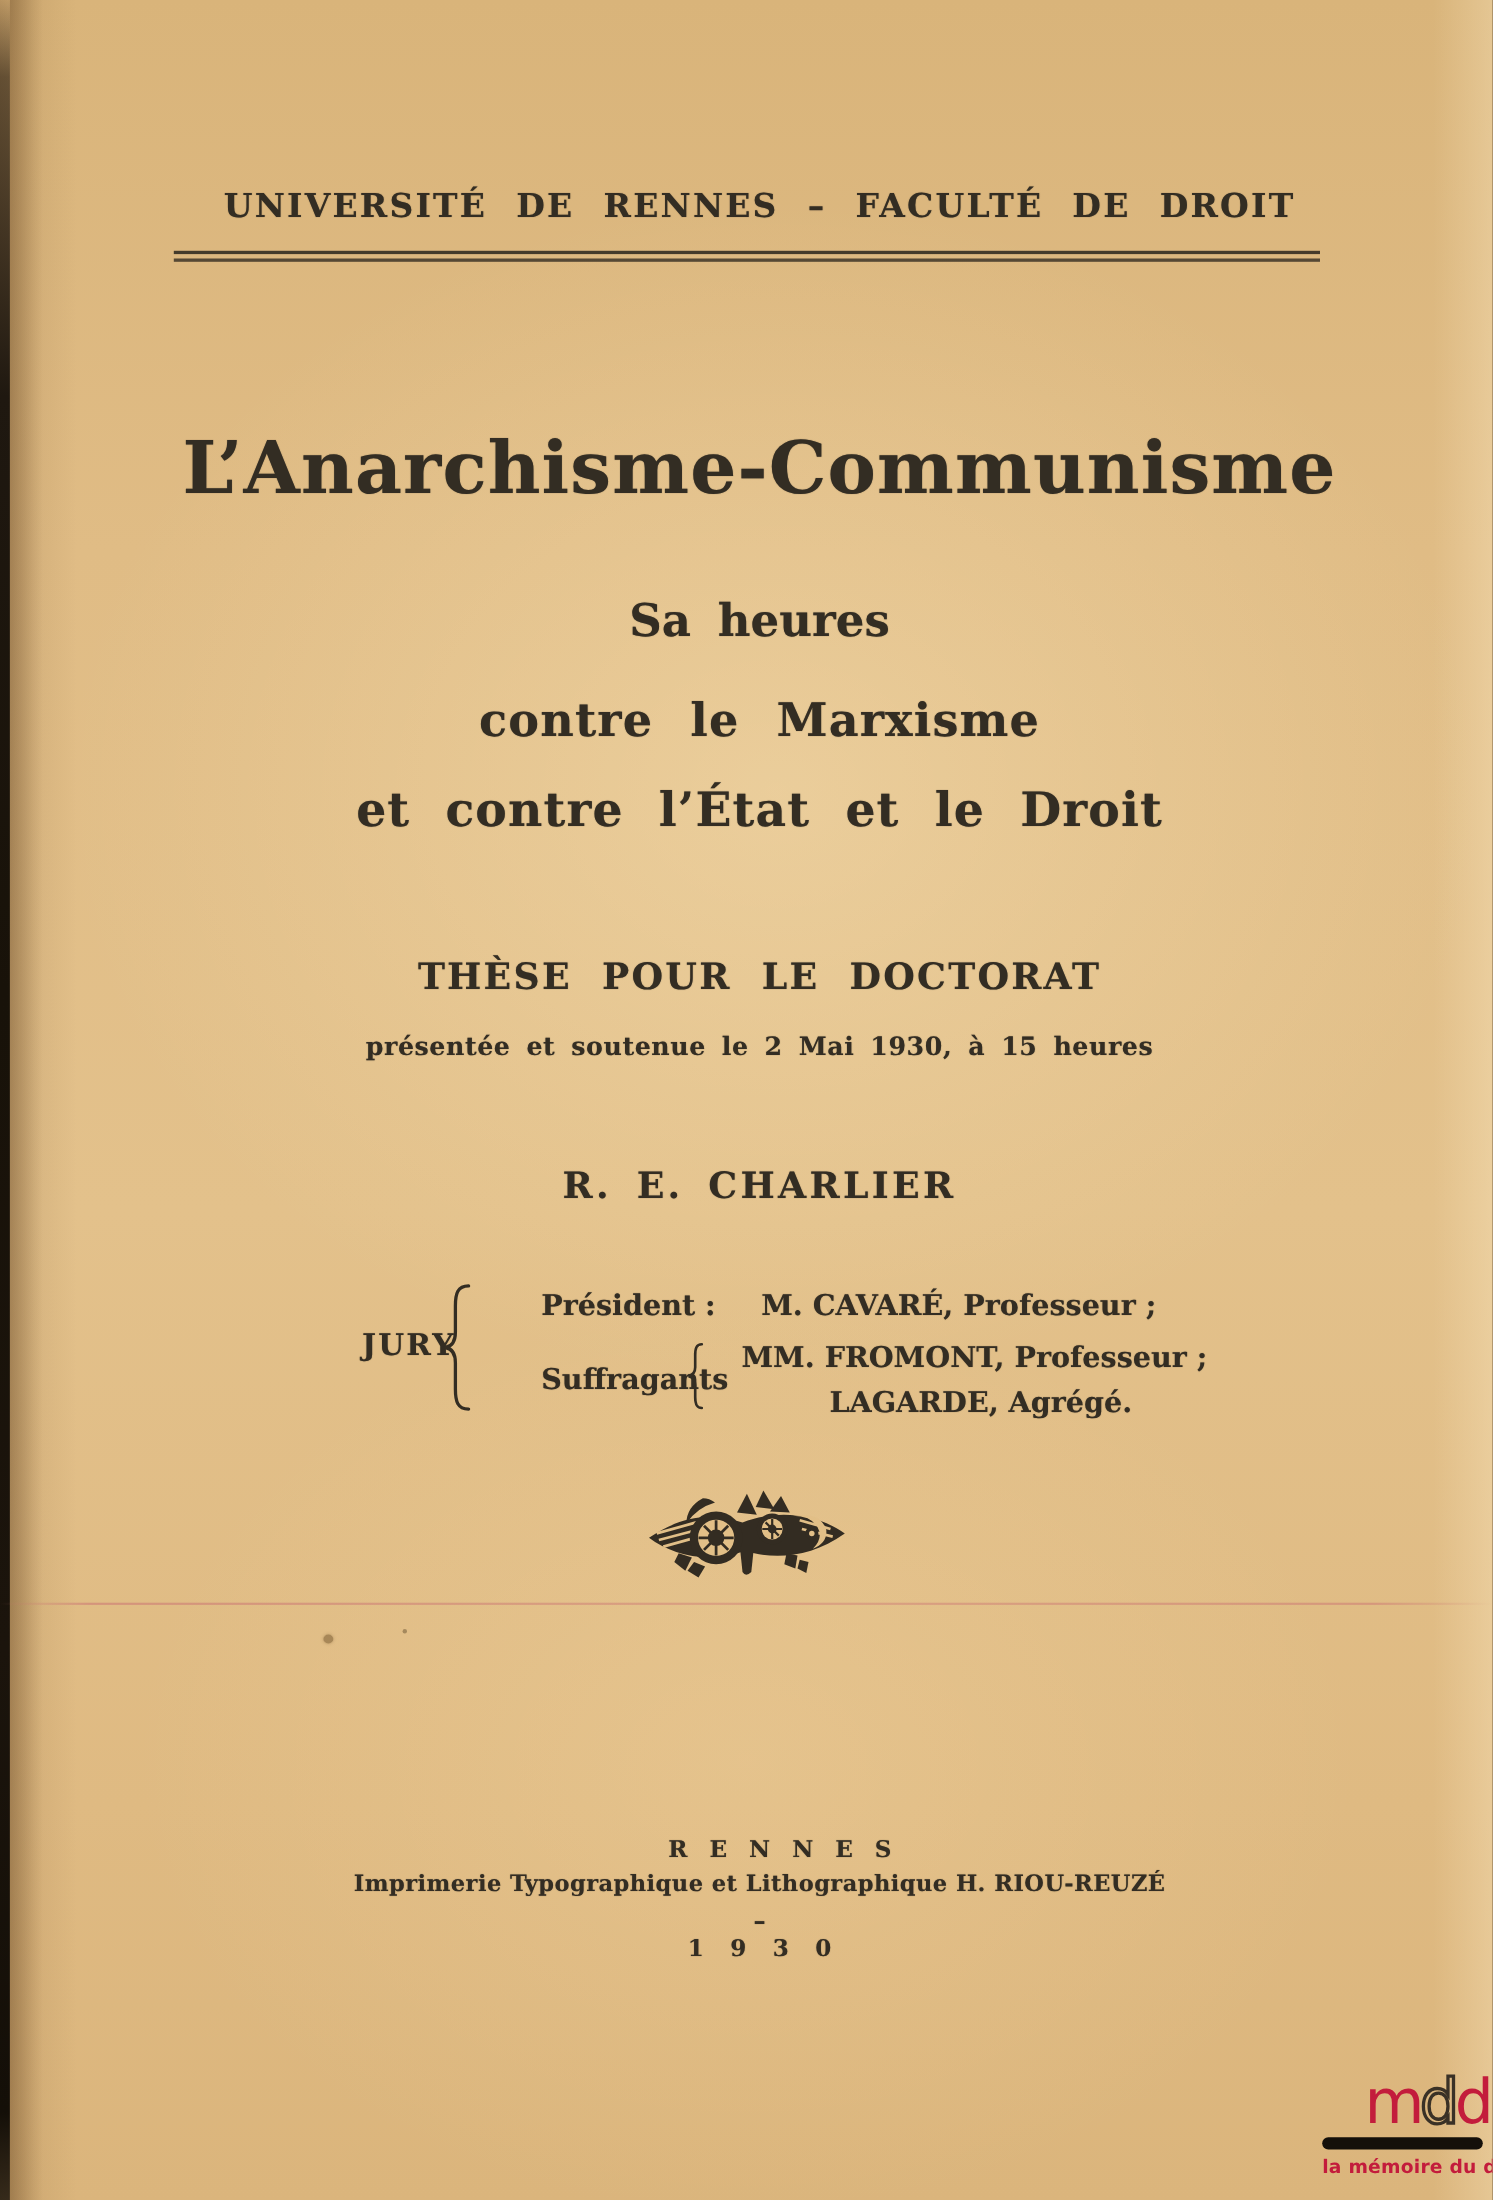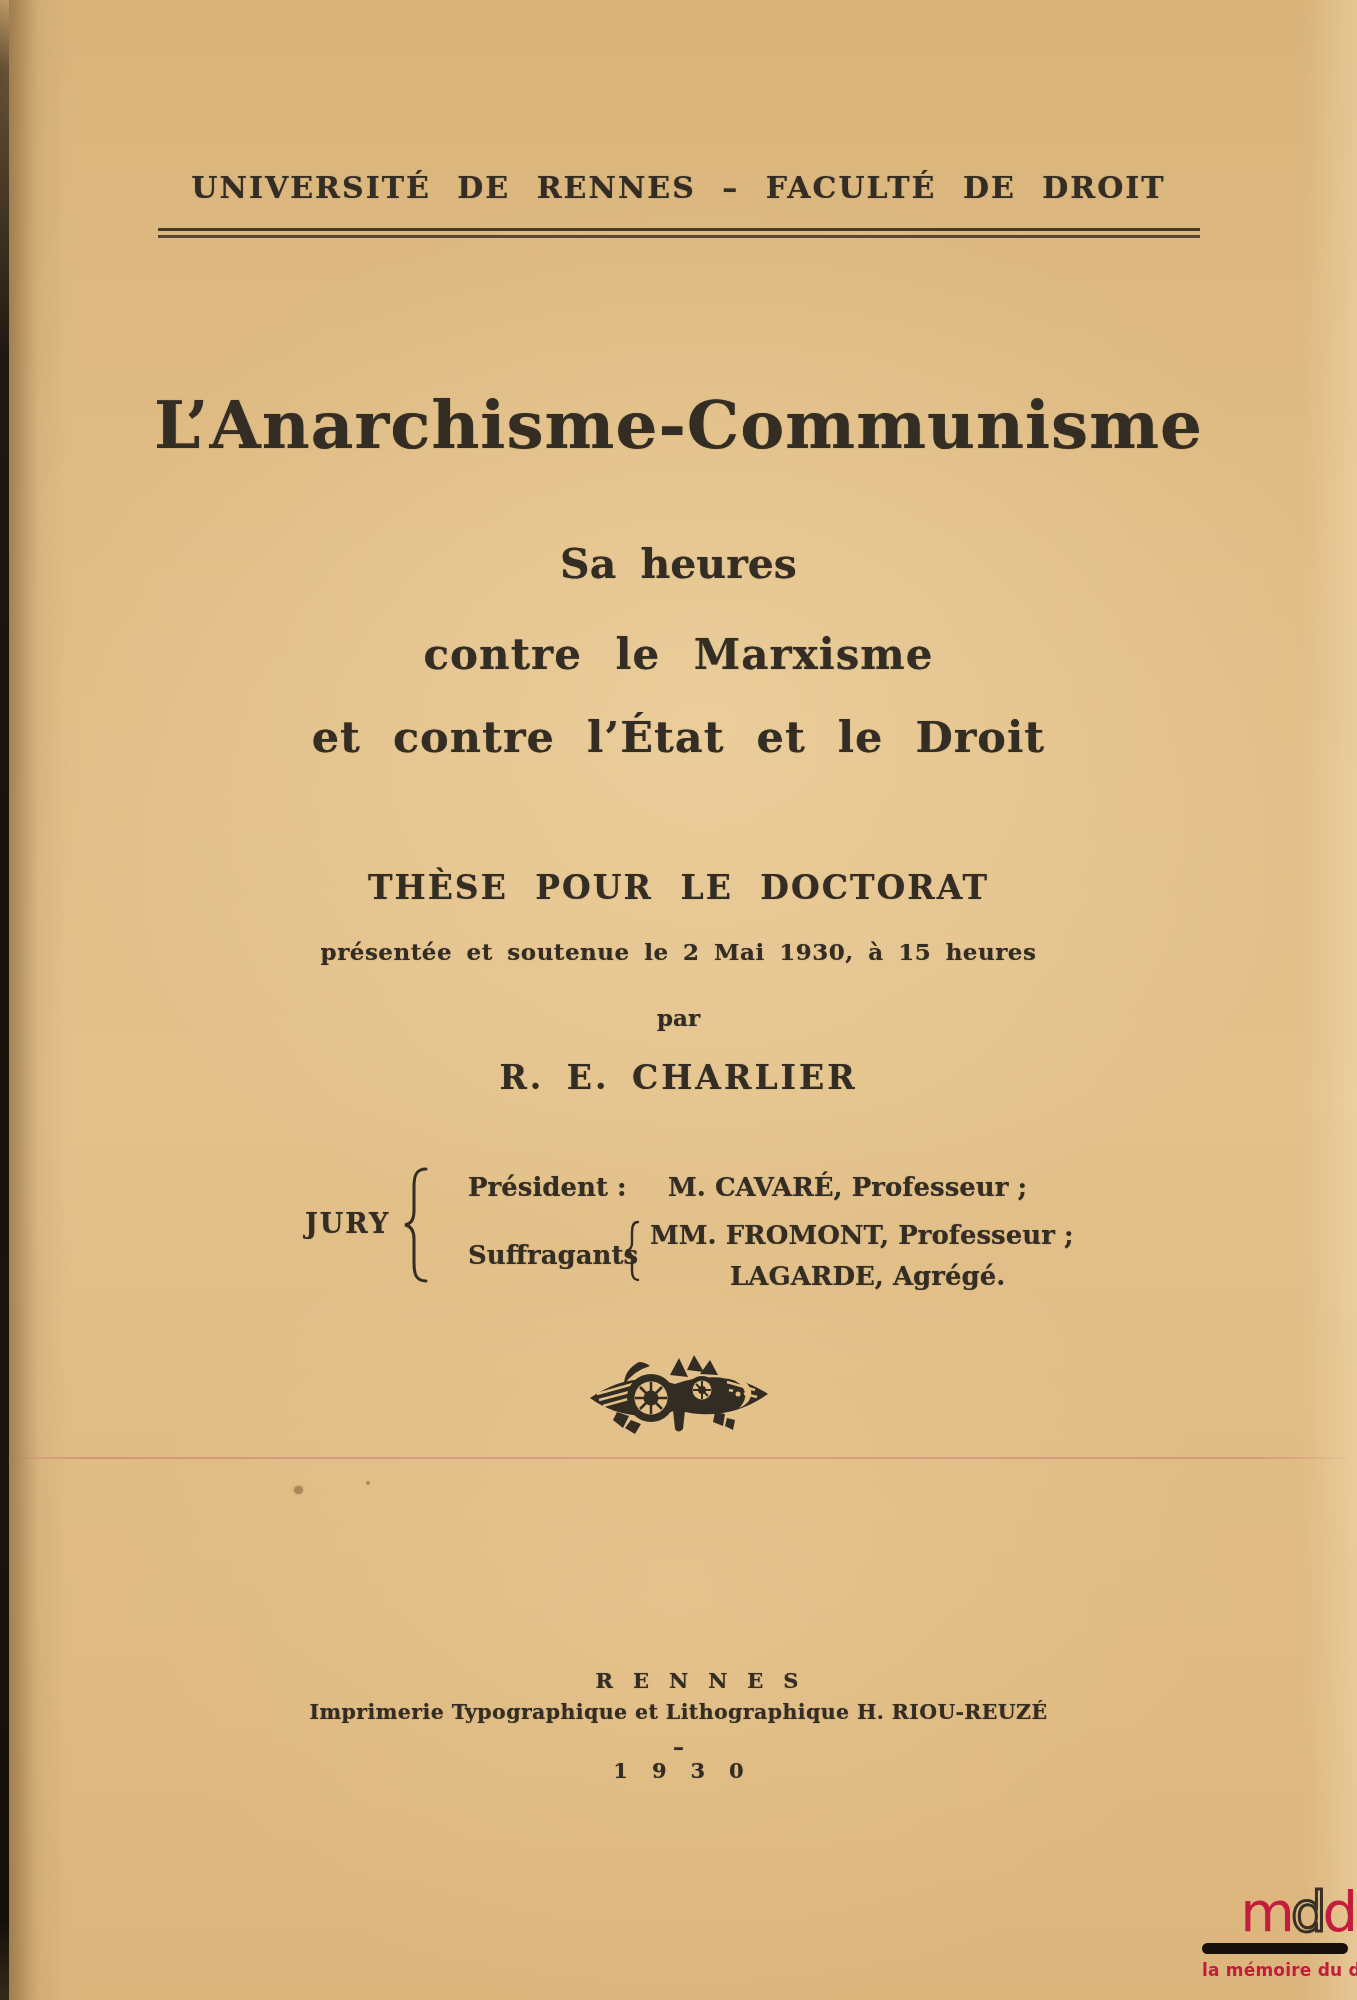--- a/index.html
+++ b/index.html
@@ -18,21 +18,21 @@
   .spine-edge{
     position:absolute;left:0;top:0;width:9px;height:2000px;
     background:linear-gradient(to bottom,
       rgba(28,20,12,0) 0%, rgba(28,20,12,0.55) 3.5%,
       #1f1810 18%, #181209 45%, #1b140c 75%, #140f08 96%, rgba(20,15,8,0.8) 100%);
   }
   .spine-soft{
     position:absolute;left:9px;top:0;width:30px;height:2000px;
     background:linear-gradient(to right, rgba(100,68,32,0.35), rgba(100,68,32,0));
   }
-  .ink{ text-shadow:0 0 1px rgba(50,44,34,0.55); }
+  .ink{ text-shadow:0 0 1px rgba(50,44,34,0.55);padding-left:24px; }
   .center{ position:absolute;left:0;right:0;text-align:center; }
 
   .institution{ top:170px; font-size:30px; font-weight:bold; letter-spacing:2px; word-spacing:14px; }
   .double-rule{
     position:absolute; top:228px; left:158px; width:1042px; height:4px;
     border-top:3px solid rgba(48,42,32,0.88);
     border-bottom:3px solid rgba(48,42,32,0.78);
   }
   .book-title{ top:370px; margin:16px; font-size:66px; font-weight:bold; letter-spacing:1px; }
   .sub1{ top:540px; font-size:41px; font-weight:bold; word-spacing:10px; }
@@ -91,21 +91,20 @@
   <div class="double-rule"></div>
 
   <h1 class="center ink book-title">L’Anarchisme-Communisme</h1>
 
   <div class="center ink sub1">Sa heures</div>
   <div class="center ink sub2">contre le Marxisme</div>
   <div class="center ink sub3">et contre l’État et le Droit</div>
 
   <div class="center ink thesis-heading">THÈSE POUR LE DOCTORAT</div>
   <div class="center ink defense-line">présentée et soutenue le 2 Mai 1930, à 15 heures</div>
-  <div class="center ink by-label">par</div>
   <div class="center ink author">R. E. CHARLIER</div>
 
   <div>
     <span class="ink jury-label">JURY</span>
     <svg class="brace-big" width="26" height="118" viewBox="0 0 26 118">
       <path d="M23,3 C13,3 11,10 11,21 L11,45 C11,53 8,58 2,59 C8,60 11,65 11,73 L11,97 C11,108 13,115 23,115" fill="none" stroke="#332d23" stroke-width="3" stroke-linecap="round"></path>
     </svg>
     <span class="ink p-label">Président :</span>
     <span class="ink p-name">M. CAVARÉ, Professeur ;</span>
     <span class="ink s-label">Suffragants</span>

